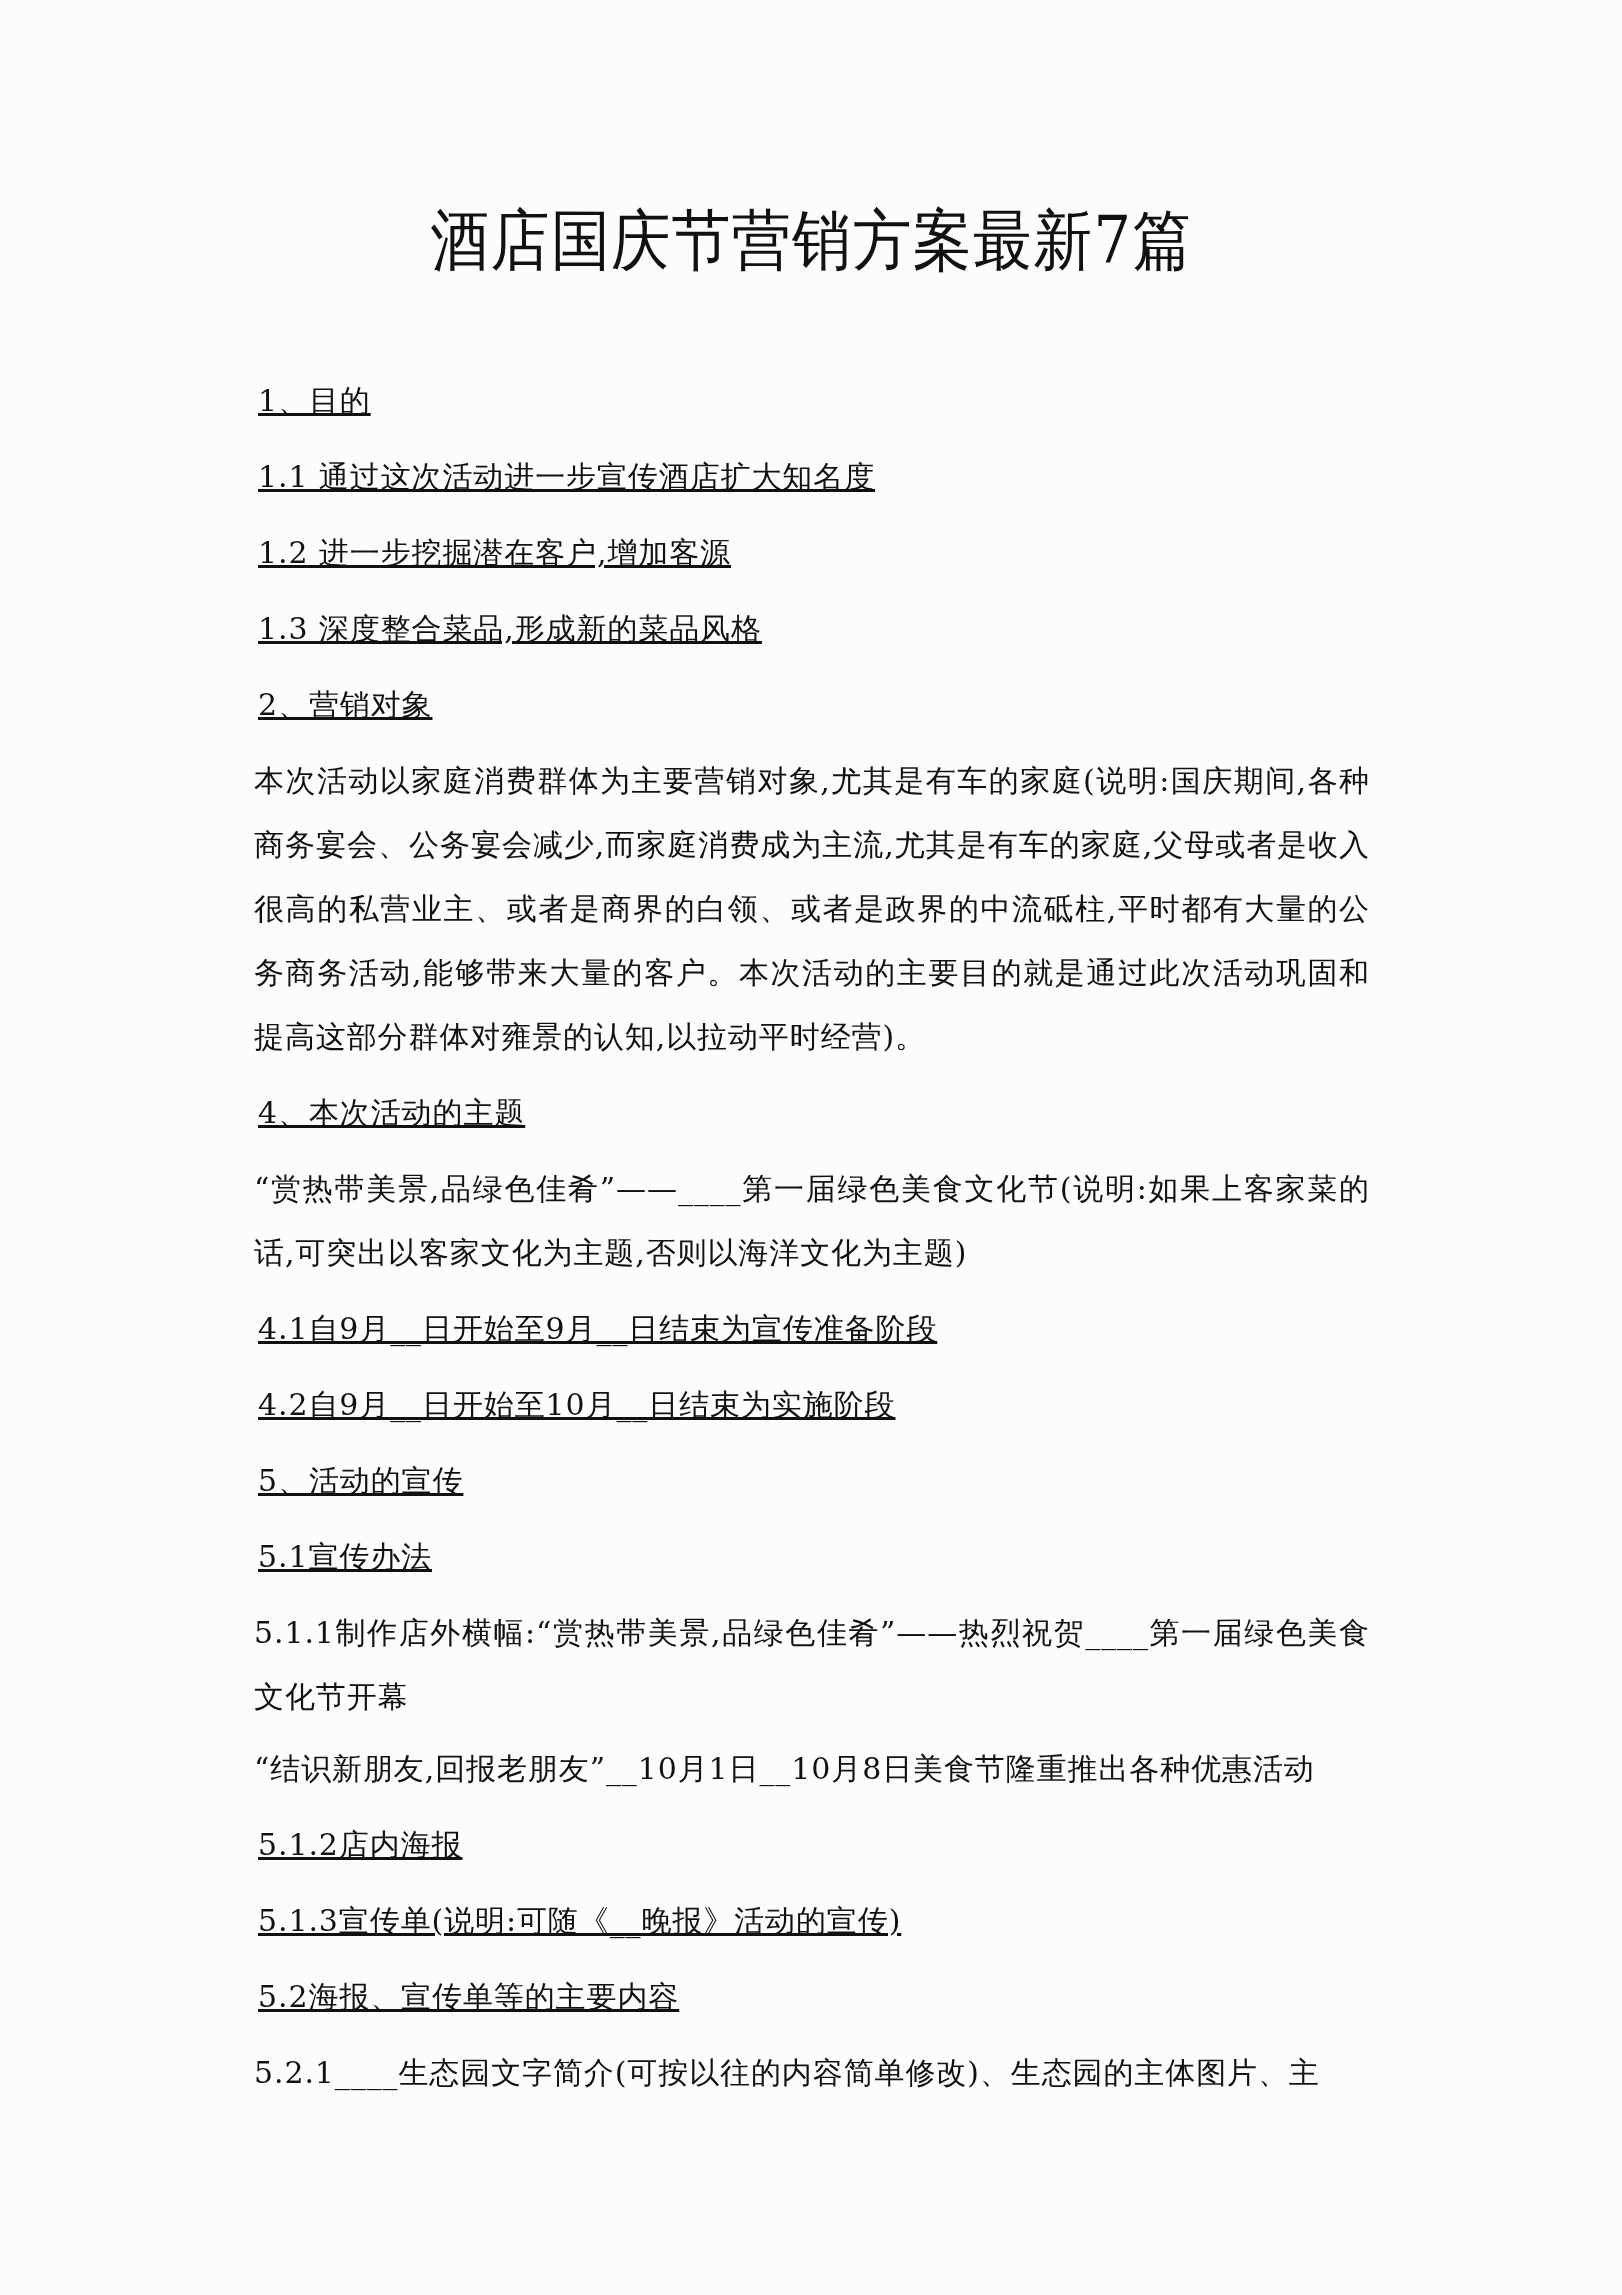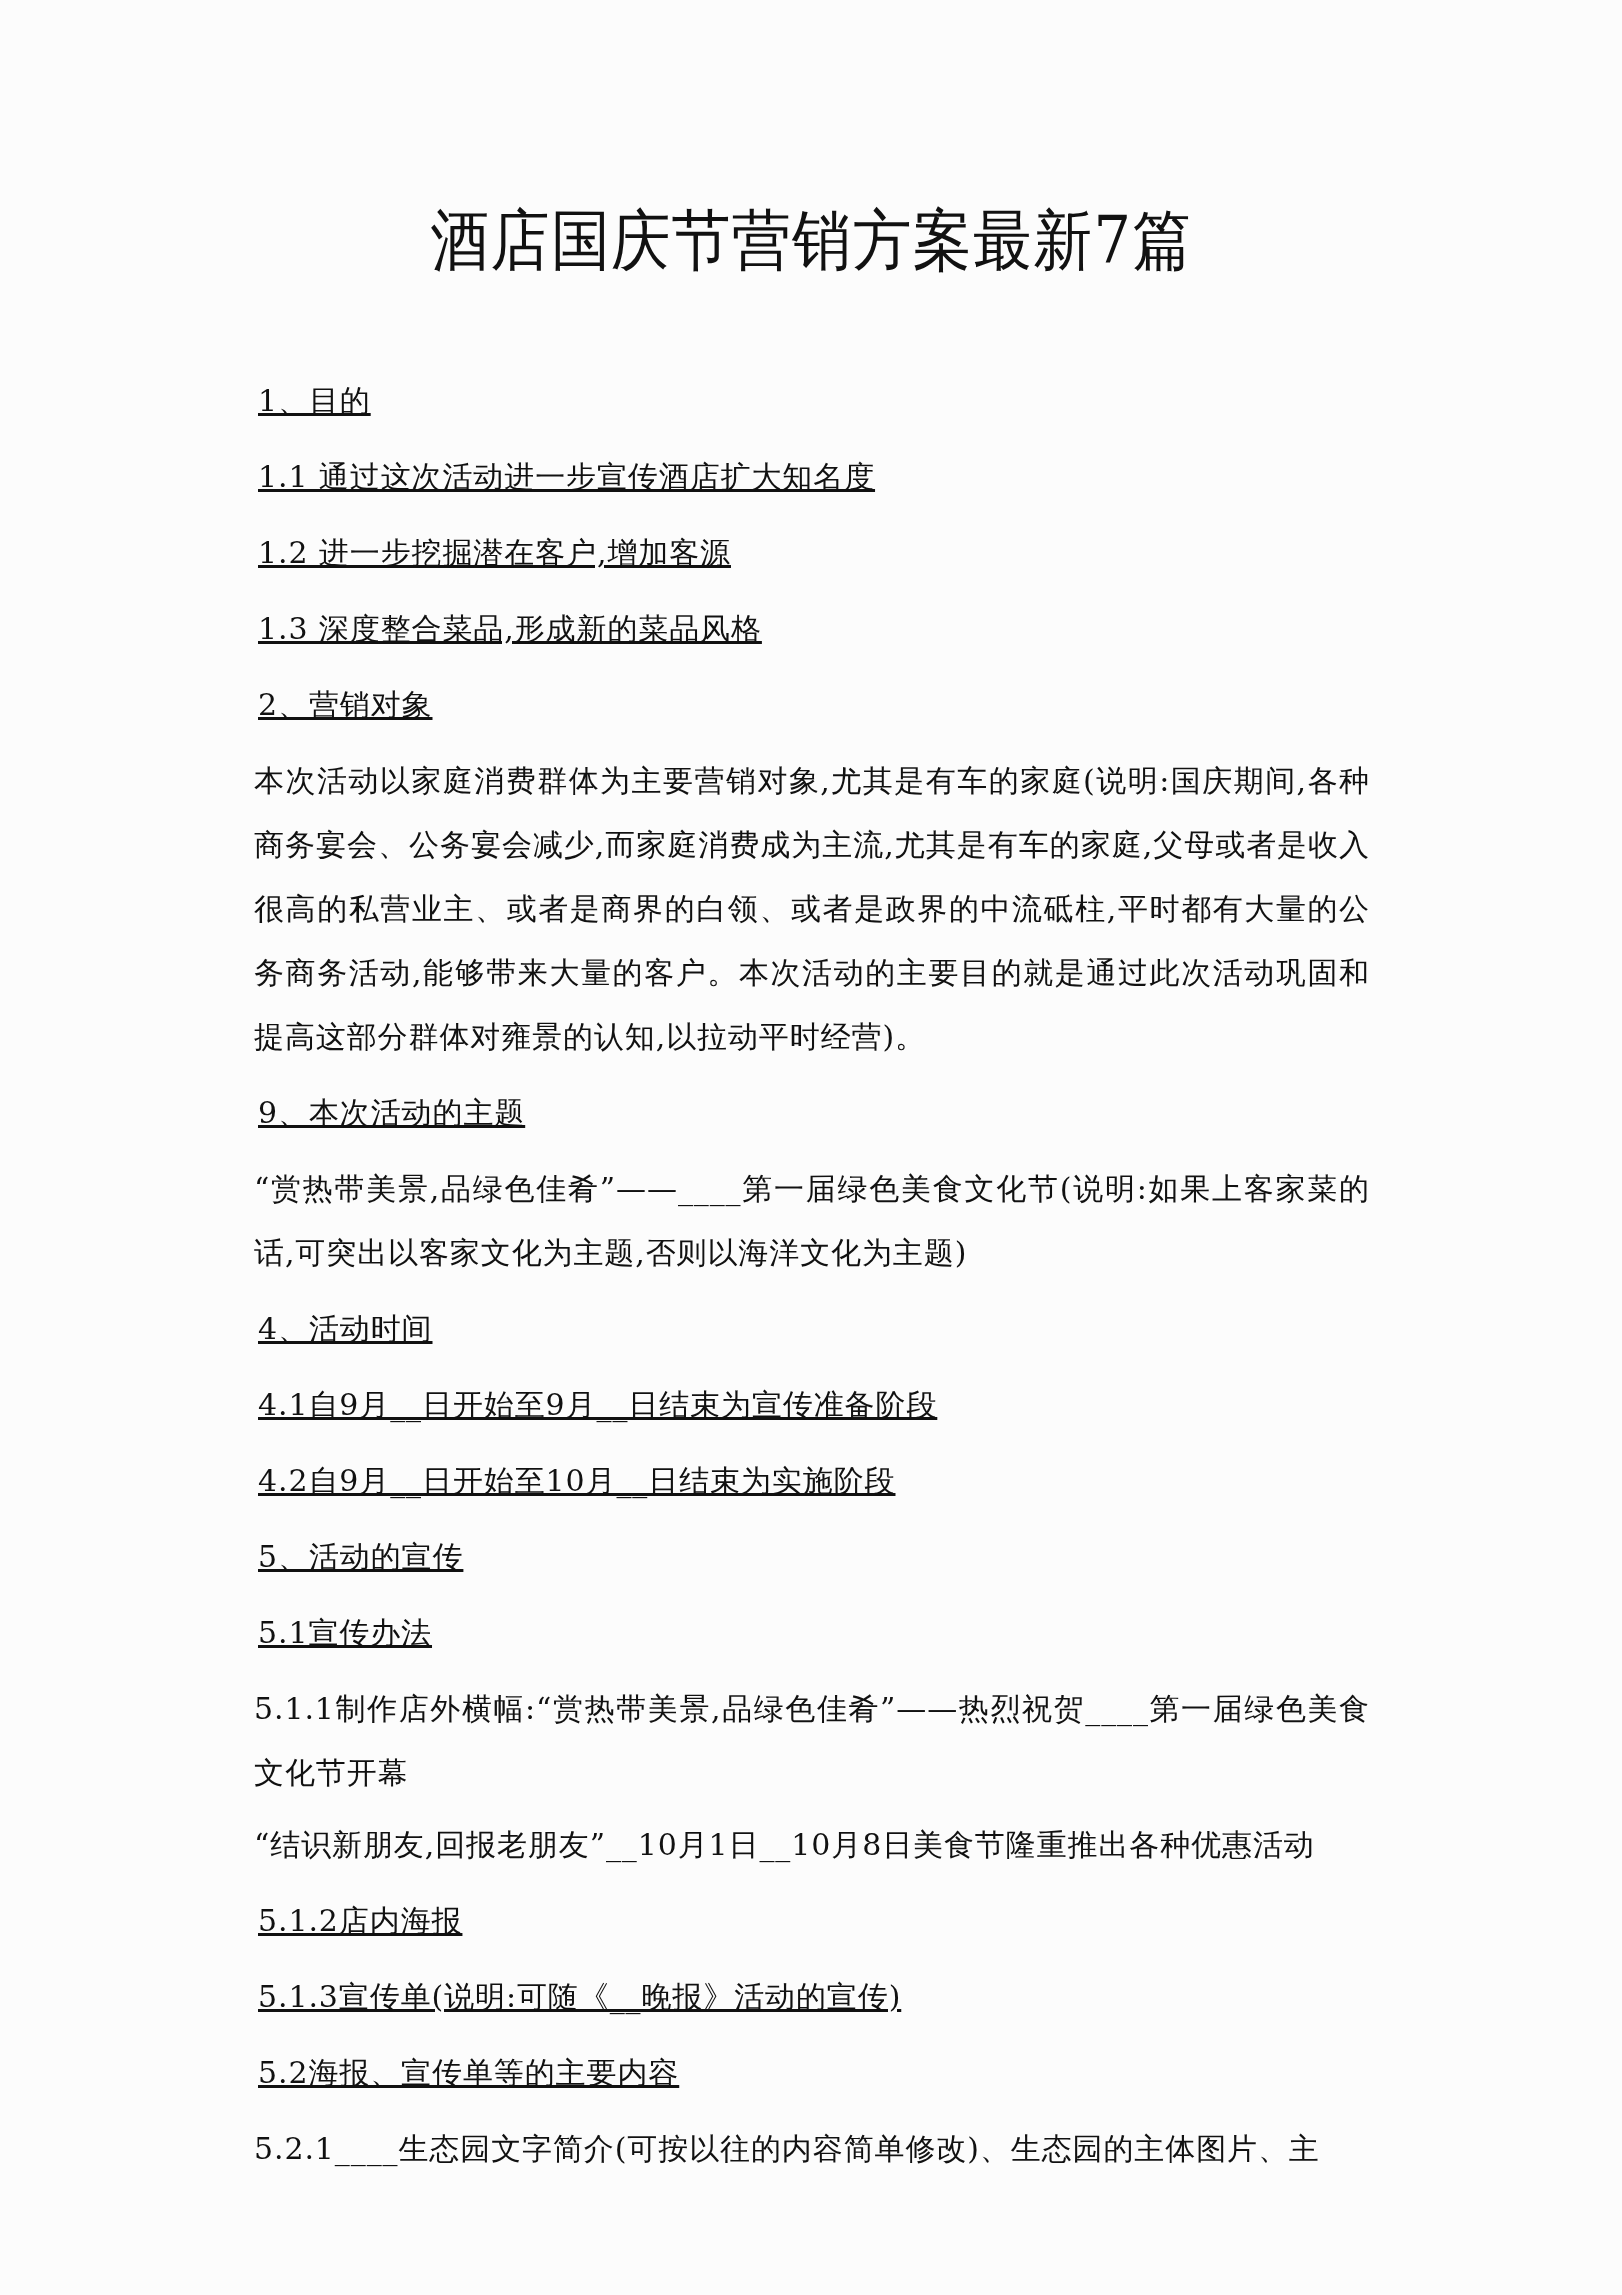--- a/index.html
+++ b/index.html
@@ -71,24 +71,23 @@
   <div class="content">
 
     <p class="line">1、目的</p>
     <p class="line">1.1 通过这次活动进一步宣传酒店扩大知名度</p>
     <p class="line">1.2 进一步挖掘潜在客户,增加客源</p>
     <p class="line">1.3 深度整合菜品,形成新的菜品风格</p>
 
     <p class="line">2、营销对象</p>
     <p class="para">本次活动以家庭消费群体为主要营销对象,尤其是有车的家庭(说明:国庆期间,各种商务宴会、公务宴会减少,而家庭消费成为主流,尤其是有车的家庭,父母或者是收入很高的私营业主、或者是商界的白领、或者是政界的中流砥柱,平时都有大量的公务商务活动,能够带来大量的客户。本次活动的主要目的就是通过此次活动巩固和提高这部分群体对雍景的认知,以拉动平时经营)。</p>
 
-    <p class="line">9、本次活动的主题</p>
+    <p class="line">4、本次活动的主题</p>
     <p class="para">“赏热带美景,品绿色佳肴”——____第一届绿色美食文化节(说明:如果上客家菜的话,可突出以客家文化为主题,否则以海洋文化为主题)</p>
 
-    <p class="line">4、活动时间</p>
     <p class="line">4.1自9月__日开始至9月__日结束为宣传准备阶段</p>
     <p class="line">4.2自9月__日开始至10月__日结束为实施阶段</p>
 
     <p class="line">5、活动的宣传</p>
     <p class="line">5.1宣传办法</p>
     <p class="para">5.1.1制作店外横幅:“赏热带美景,品绿色佳肴”——热烈祝贺____第一届绿色美食文化节开幕</p>
     <p class="para">“结识新朋友,回报老朋友”__10月1日__10月8日美食节隆重推出各种优惠活动</p>
     <p class="line">5.1.2店内海报</p>
     <p class="line">5.1.3宣传单(说明:可随《__晚报》活动的宣传)</p>
     <p class="line">5.2海报、宣传单等的主要内容</p>

